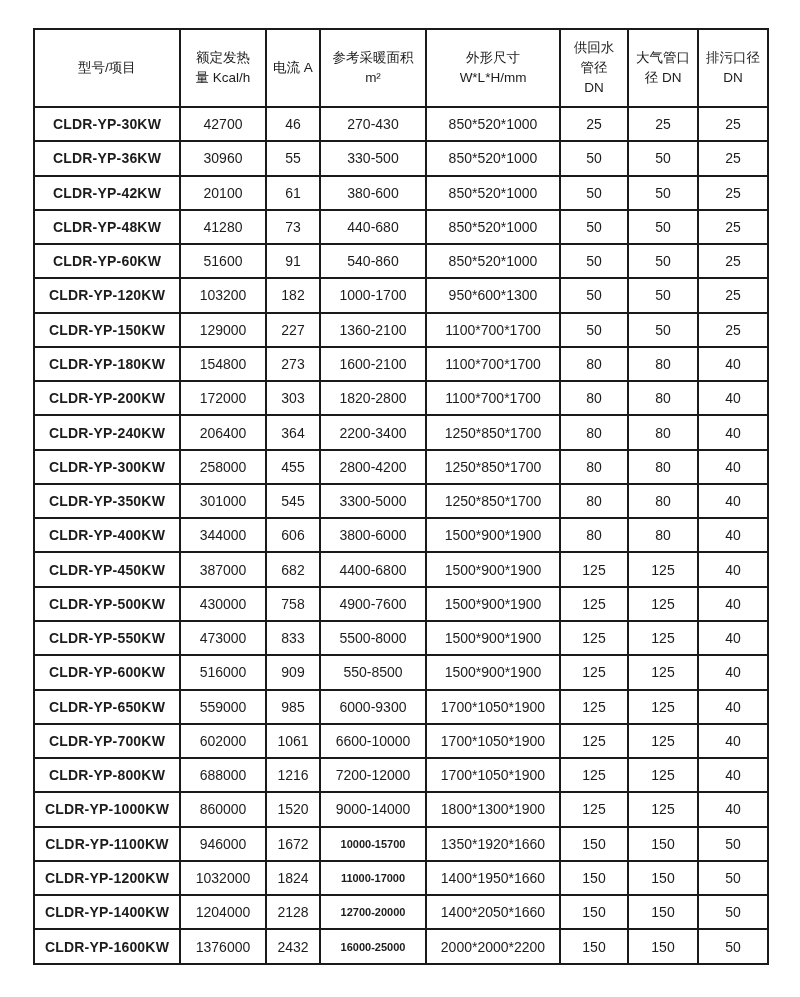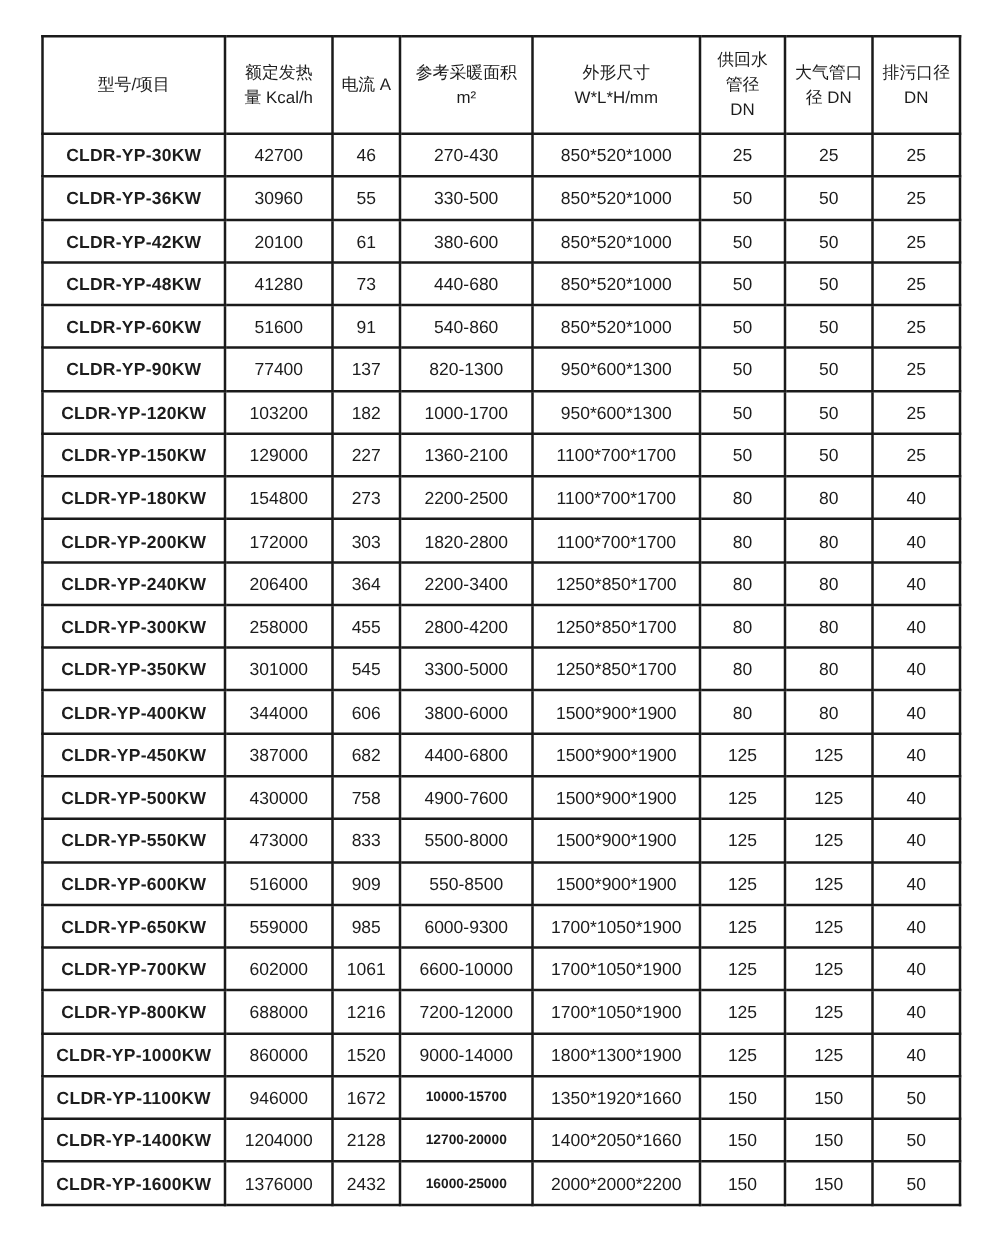--- a/index.html
+++ b/index.html
@@ -126,30 +126,20 @@
           <td class="model">CLDR-YP-60KW</td>
           <td>51600</td>
           <td>91</td>
           <td>540-860</td>
           <td>850*520*1000</td>
           <td>50</td>
           <td>50</td>
           <td>25</td>
         </tr>
         <tr>
-          <td class="model">CLDR-YP-90KW</td>
-          <td>77400</td>
-          <td>137</td>
-          <td>820-1300</td>
-          <td>950*600*1300</td>
-          <td>50</td>
-          <td>50</td>
-          <td>25</td>
-        </tr>
-        <tr>
           <td class="model">CLDR-YP-120KW</td>
           <td>103200</td>
           <td>182</td>
           <td>1000-1700</td>
           <td>950*600*1300</td>
           <td>50</td>
           <td>50</td>
           <td>25</td>
         </tr>
         <tr>
@@ -159,21 +149,21 @@
           <td>1360-2100</td>
           <td>1100*700*1700</td>
           <td>50</td>
           <td>50</td>
           <td>25</td>
         </tr>
         <tr>
           <td class="model">CLDR-YP-180KW</td>
           <td>154800</td>
           <td>273</td>
-          <td>2200-2500</td>
+          <td>1600-2100</td>
           <td>1100*700*1700</td>
           <td>80</td>
           <td>80</td>
           <td>40</td>
         </tr>
         <tr>
           <td class="model">CLDR-YP-200KW</td>
           <td>172000</td>
           <td>303</td>
           <td>1820-2800</td>
@@ -306,20 +296,30 @@
           <td class="model">CLDR-YP-1100KW</td>
           <td>946000</td>
           <td>1672</td>
           <td class="small">10000-15700</td>
           <td>1350*1920*1660</td>
           <td>150</td>
           <td>150</td>
           <td>50</td>
         </tr>
         <tr>
+          <td class="model">CLDR-YP-1200KW</td>
+          <td>1032000</td>
+          <td>1824</td>
+          <td class="small">11000-17000</td>
+          <td>1400*1950*1660</td>
+          <td>150</td>
+          <td>150</td>
+          <td>50</td>
+        </tr>
+        <tr>
           <td class="model">CLDR-YP-1400KW</td>
           <td>1204000</td>
           <td>2128</td>
           <td class="small">12700-20000</td>
           <td>1400*2050*1660</td>
           <td>150</td>
           <td>150</td>
           <td>50</td>
         </tr>
         <tr>

